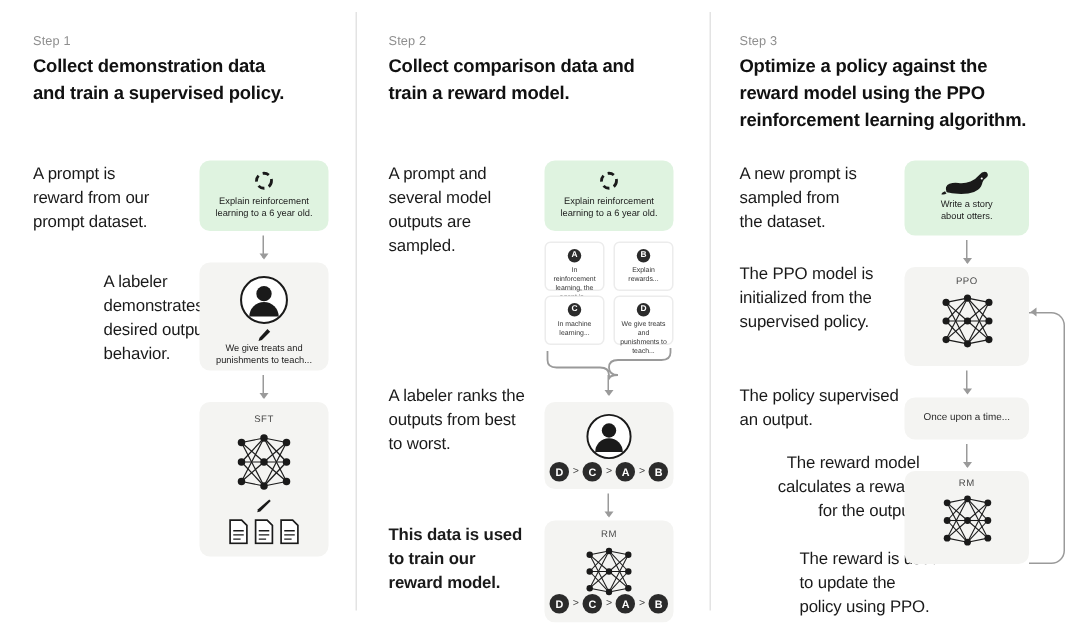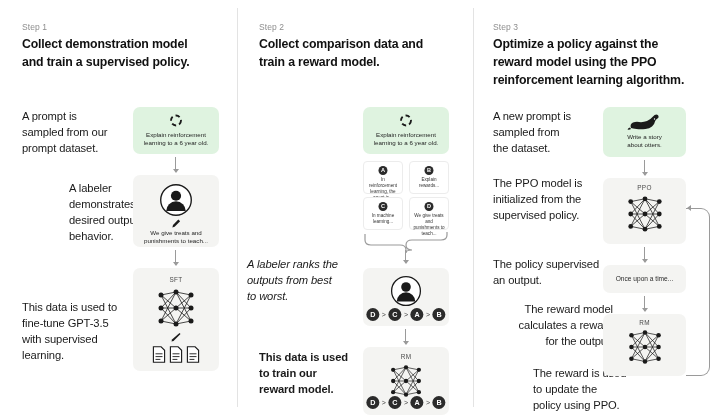--- a/index.html
+++ b/index.html
@@ -194,34 +194,30 @@
 <body>
 
 <div id="root">
 
   <div class="divider" id="div1"></div>
   <div class="divider" id="div2"></div>
 
   <div class="col" id="col1">
     <div class="col-inner">
       <div class="step-label" style="left:22px; top:8px;">Step 1</div>
-      <div class="step-title" style="left:22px; top:22px; width:210px; white-space:pre-line;">Collect demonstration model
+      <div class="step-title" style="left:22px; top:22px; width:210px; white-space:pre-line;">Collect demonstration data
 and train a supervised policy.</div>
 
       <div class="body-text" style="left:22px; top:95px; width:110px; white-space:pre-line;">A prompt is
-sampled from our
+reward from our
 prompt dataset.</div>
       <div class="body-text" style="left:22px; top:167px; width:115px; white-space:pre-line;margin-left:47px;">A labeler
 demonstrates the
 desired output
 behavior.</div>
-      <div class="body-text" style="left:22px; top:286px; width:120px; white-space:pre-line;">This data is used to
-fine-tune GPT-3.5
-with supervised
-learning.</div>
 
       <div class="card green" style="left:133px; top:93px; width:86px; height:47px;">
         <svg class="ctr" style="top:6px;" width="15" height="15" viewBox="0 0 24 24">
           <circle cx="12" cy="12" r="8" fill="none" stroke="#1a1a1a" stroke-width="3" stroke-dasharray="7 5" stroke-linecap="butt"></circle>
         </svg>
         <div class="card-caption" style="top:24px; white-space:pre-line;">Explain reinforcement
 learning to a 6 year old.</div>
       </div>
 
       <div class="arrow" style="left:175px; top:143px; height:15px;"></div>
@@ -308,21 +304,25 @@
       </div>
     </div>
   </div>
 
   <div class="col" id="col2">
     <div class="col-inner">
       <div class="step-label" style="left:22px; top:8px;">Step 2</div>
       <div class="step-title" style="left:22px; top:22px; width:205px; white-space:pre-line;">Collect comparison data and
 train a reward model.</div>
 
-      <div class="body-text" style="left:10px; top:243px; width:115px; white-space:pre-line;font-style:italic;">A labeler ranks the
+      <div class="body-text" style="left:22px; top:95px; width:105px; white-space:pre-line;">A prompt and
+several model
+outputs are
+sampled.</div>
+      <div class="body-text" style="left:22px; top:243px; width:115px; white-space:pre-line;">A labeler ranks the
 outputs from best
 to worst.</div>
       <div class="body-text" style="left:22px; top:336px; width:110px; white-space:pre-line;font-weight:bold;">This data is used
 to train our
 reward model.</div>
 
       <div class="card green" style="left:126px; top:93px; width:86px; height:47px;">
         <svg class="ctr" style="top:6px;" width="15" height="15" viewBox="0 0 24 24">
           <circle cx="12" cy="12" r="8" fill="none" stroke="#1a1a1a" stroke-width="3" stroke-dasharray="7 5"></circle>
         </svg>

